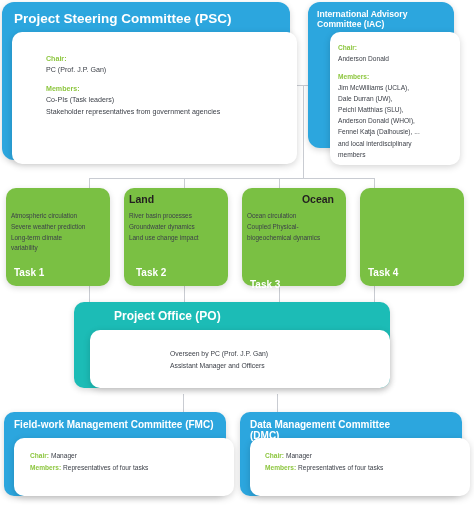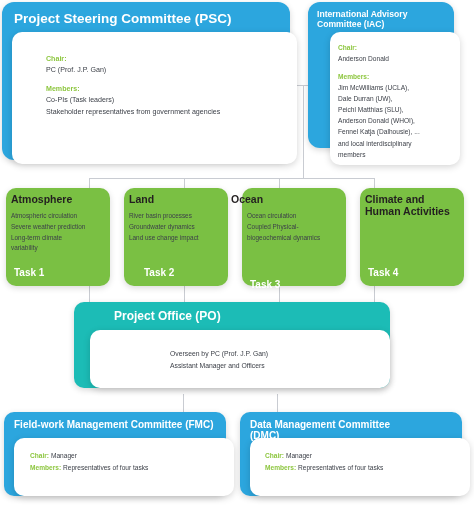--- a/index.html
+++ b/index.html
@@ -257,52 +257,50 @@
     <div>Dale Durran (UW),</div>
     <div>Peichl Matthias (SLU),</div>
     <div>Anderson Donald (WHOI),</div>
     <div>Fennel Katja (Dalhousie), ...</div>
     <div>and local interdisciplinary</div>
     <div>members</div>
   </div>
 
   <div class="task-green" style="left:6px;"></div>
   <div class="task-white" style="left:4px;"></div>
-  <div class="task-head" style="left:11px; top:193px;">Atmosphere</div>
   <div class="task-lines" style="left:11px; top:211px;">
     <div>Atmospheric circulation</div>
     <div>Severe weather prediction</div>
     <div>Long-term climate</div>
     <div>variability</div>
   </div>
   <div class="task-tag" style="left:14px; top:267px;">Task 1</div>
 
   <div class="task-green" style="left:124px;"></div>
   <div class="task-white" style="left:122px;"></div>
   <div class="task-head" style="left:129px; top:193px;">Land</div>
   <div class="task-lines" style="left:129px; top:211px;">
     <div>River basin processes</div>
     <div>Groundwater dynamics</div>
     <div>Land use change impact</div>
   </div>
-  <div class="task-tag" style="left:144px; top:267px;">Task 2</div>
+  <div class="task-tag" style="left:136px; top:267px;">Task 2</div>
 
   <div class="task-green" style="left:242px;"></div>
   <div class="task-white" style="left:240px;"></div>
-  <div class="task-head" style="left:231px; top:193px;">Ocean</div>
+  <div class="task-head" style="left:242px; top:193px;text-align:right;">Ocean</div>
   <div class="task-lines" style="left:247px; top:211px;">
     <div>Ocean circulation</div>
     <div>Coupled Physical-</div>
     <div>biogeochemical dynamics</div>
   </div>
   <div class="task-tag" style="left:250px; top:279px;">Task 3</div>
 
   <div class="task-green" style="left:360px;"></div>
   <div class="task-white" style="left:358px;"></div>
-  <div class="task-head" style="left:365px; top:193px;">Climate and Human Activities</div>
   <div class="task-tag" style="left:368px; top:267px;">Task 4</div>
 
   <div class="shape" id="po-band"></div>
   <div class="band-title" id="po-title">Project Office (PO)</div>
   <div class="white-card" id="po-white"></div>
   <div id="po-body">
     <div>Overseen by PC (Prof. J.P. Gan)</div>
     <div>Assistant Manager and Officers</div>
   </div>
 

